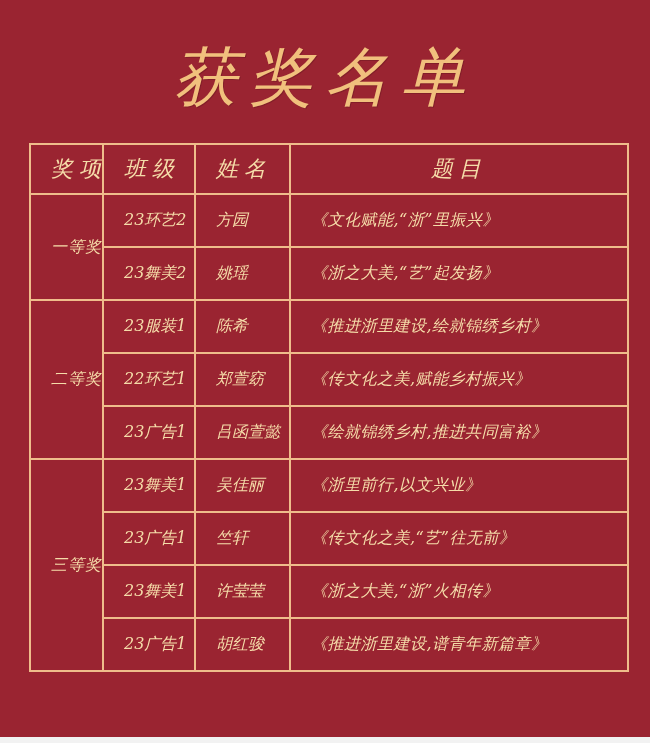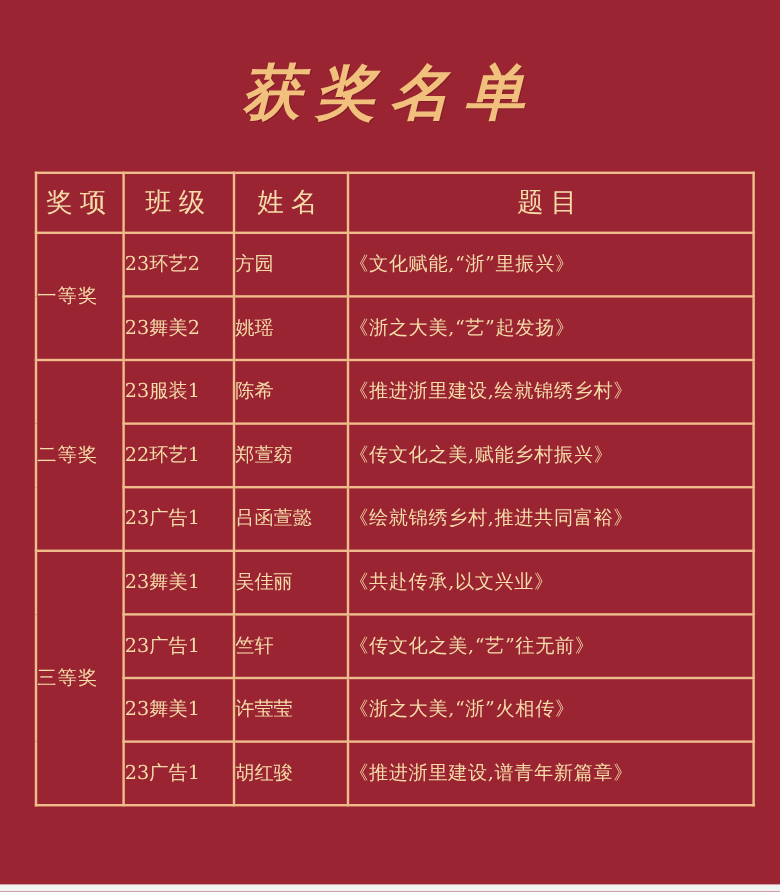--- a/index.html
+++ b/index.html
@@ -20,22 +20,22 @@
     font-family: "DejaVu Serif", serif;
   }
   .page-title {
     position: absolute;
     top: 22px;
     left: 0;
     width: 650px;
     height: 110px;
     line-height: 110px;
     text-align: center;
-    font-size: 50px;
-    font-weight: bold;
+    font-size: 64px;
+    font-weight: normal;
     letter-spacing: 12px;
     color: var(--title-color);
     text-shadow: 1px 1px 0 rgba(0,0,0,0.15);
     font-style: italic;
   }
   table.awards-table {
     position: absolute;
     left: 29px;
     top: 143px;
     width: 598px;
@@ -44,23 +44,24 @@
   }
   table.awards-table col.c-award { width: 73px; }
   table.awards-table col.c-class { width: 92px; }
   table.awards-table col.c-name  { width: 95px; }
   table.awards-table col.c-title { width: 338px; }
   table.awards-table th,
   table.awards-table td {
     border: 2px solid var(--border-color);
     color: var(--text-color);
     vertical-align: middle;
-    padding: 0 0;
+    padding: 0 20px;
     overflow: hidden;
     white-space: nowrap;
+    font-style: italic;
   }
   table.awards-table th {
     height: 50px;
     font-size: 22px;
     font-weight: normal;
     letter-spacing: 6px;
   }
   table.awards-table td {
     height: 53px;
     font-size: 16px;
@@ -121,21 +122,21 @@
     </tr>
     <tr>
       <td>23广告1</td>
       <td>吕函萱懿</td>
       <td class="title-cell">《绘就锦绣乡村,推进共同富裕》</td>
     </tr>
     <tr>
       <td class="award-cell" rowspan="4">三等奖</td>
       <td>23舞美1</td>
       <td>吴佳丽</td>
-      <td class="title-cell">《共赴传承,以文兴业》</td>
+      <td class="title-cell">《浙里前行,以文兴业》</td>
     </tr>
     <tr>
       <td>23广告1</td>
       <td>竺轩</td>
       <td class="title-cell">《传文化之美,“艺”往无前》</td>
     </tr>
     <tr>
       <td>23舞美1</td>
       <td>许莹莹</td>
       <td class="title-cell">《浙之大美,“浙”火相传》</td>

